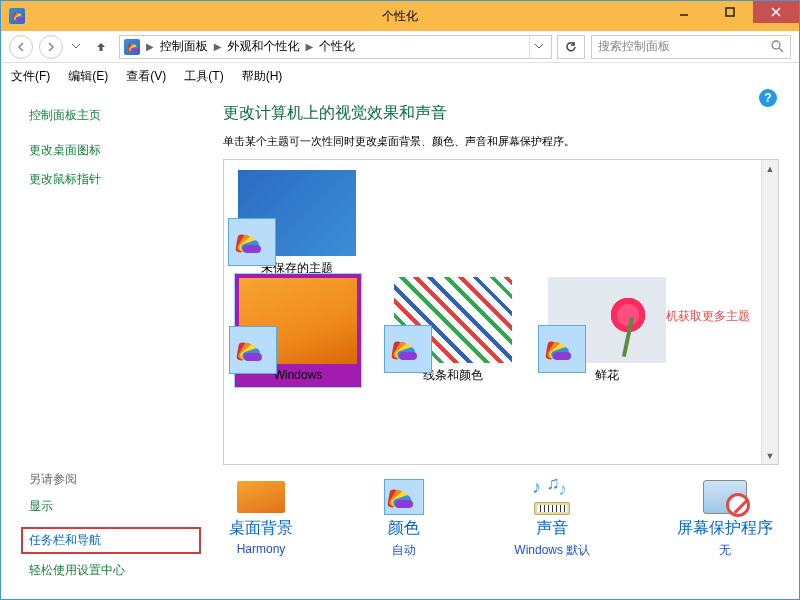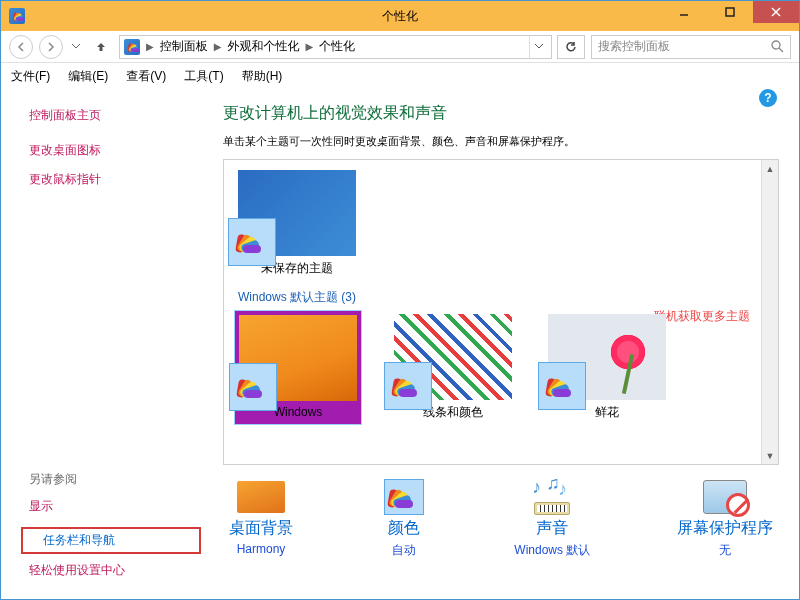--- a/index.html
+++ b/index.html
@@ -20,24 +20,24 @@
 .addressbar { flex: 1; height: 24px; border: 1px solid #ccc; display: flex; align-items: center; padding: 0 4px; gap: 6px; font-size: 12px; }
 .addressbar .crumb { color: #000; }
 .addressbar .sep { color: #666; font-size: 10px; }
 .addressbar .cp-icon { width: 16px; height: 16px; }
 .addr-dd { width: 18px; height: 22px; display:flex; align-items:center; justify-content:center; color:#555; border-left:1px solid #ddd;}
 .refresh { width: 28px; height: 24px; border: 1px solid #ccc; display: flex; align-items: center; justify-content: center; margin-left:-1px;}
 .searchbox { width: 200px; height: 24px; border: 1px solid #ccc; display: flex; align-items: center; padding: 0 6px; color: #888; font-size: 12px; gap: 4px; }
 .menubar { height: 26px; display: flex; align-items: center; padding: 0 10px; gap: 18px; font-size: 12px; }
 .content { display: flex; height: calc(600px - 30px - 32px - 26px); }
 .sidebar { width: 200px; padding: 18px 0 10px 28px; font-size: 12px; display: flex; flex-direction: column; }
-.sidebar a { color: #be185d; text-decoration: none; display: block; margin-bottom: 12px; }
+.sidebar a { color: #15803d; text-decoration: none; display: block; margin-bottom: 12px; }
 .sidebar .spacer { flex: 1; }
 .sidebar .gray { color: #6d6d6d; }
-.sidebar .highlighted { color: #0066cc; border: 2px solid #d43a3a; padding: 3px 20px; display: inline-block; margin-left: -8px; margin-bottom: 8px; }
+.sidebar .highlighted { color: #0066cc; border: 2px solid #d43a3a; padding: 3px 6px; display: inline-block; margin-left: -8px; margin-bottom: 8px; }
 .main { flex: 1; padding: 14px 20px 10px 22px; position: relative; overflow: hidden; }
 .main h2 { color: #0f6d3a; font-size: 16px; font-weight: normal; margin-bottom: 10px; }
 .main .desc { font-size: 11px; color: #000; margin-bottom: 10px; }
 .themebox { border: 1px solid #d0d0d0; padding: 10px 14px 10px 14px; position: relative; height: 306px; }
 .themebox .scroll { position: absolute; right: 0; top: 0; bottom: 0; width: 17px; background: #f0f0f0; border-left: 1px solid #e0e0e0; }
 .themebox .scroll .arrow { height: 17px; display: flex; align-items: center; justify-content: center; color: #606060; font-size: 9px;}
 .theme-row { display: flex; gap: 36px; }
 .theme-item { display: flex; flex-direction: column; align-items: center; gap: 4px; cursor: pointer; }
 .theme-item.selected { background: #a21caf; padding: 4px; margin: -4px; border: 1px solid #99d1ff; }
 .theme-thumb { width: 118px; height: 86px; position: relative; }
@@ -215,21 +215,20 @@
                   <span></span>
                   <span></span>
                 </div>
               </div>
           </div>
           <div class="theme-label">未保存的主题</div>
         </div>
       </div>
 
       <a class="more-link">联机获取更多主题</a>
-      <div class="section-label">Windows 默认主题 (3)</div>
 
       <div class="theme-row">
         <div class="theme-item selected">
           <div class="theme-thumb">
               <div class="wallthumb orange"></div>
             <div class="sub-swatch">
                 <div class="fan">
                   <span></span>
                   <span></span>
                   <span></span>

